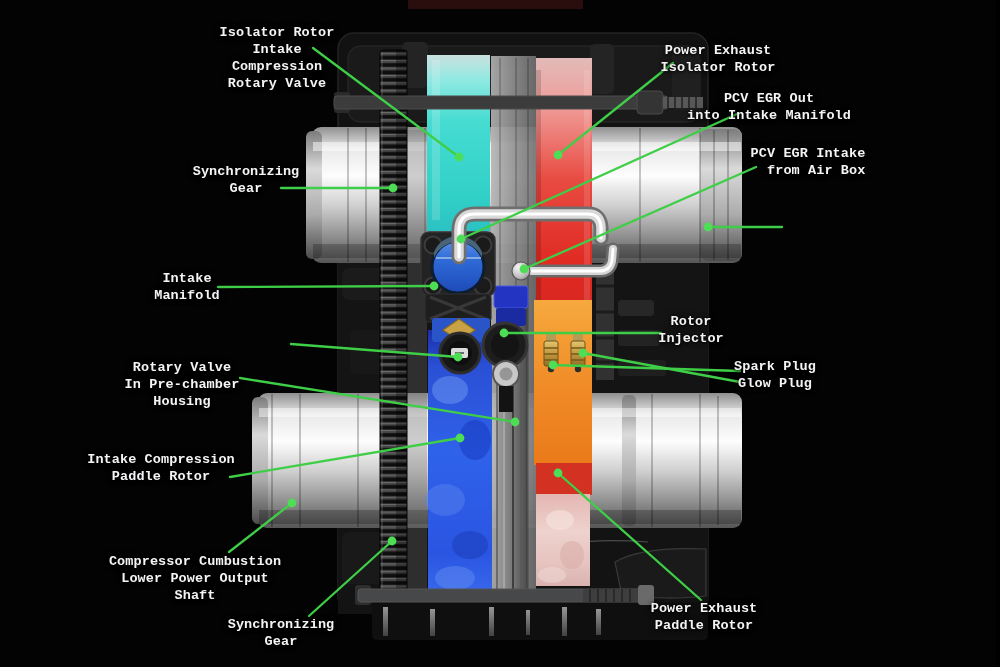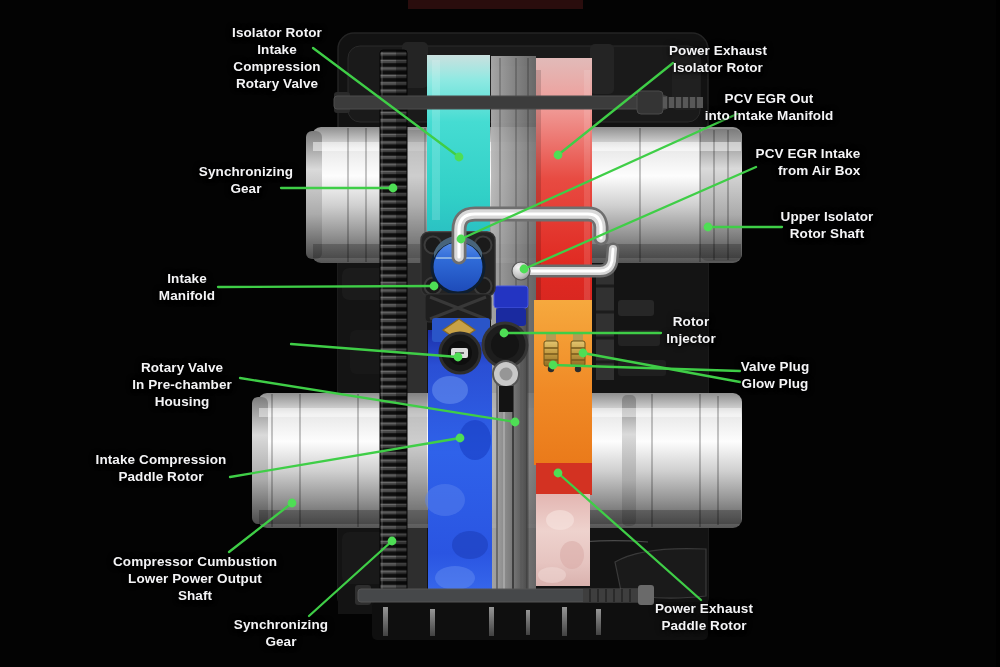--- a/index.html
+++ b/index.html
@@ -1,17 +1,17 @@
 <!DOCTYPE html>
 <html><head>
 <meta charset="utf-8">
 <style>
   html,body{margin:0;padding:0;background:#000;}
   .stage{position:relative;width:996px;height:667px;background:#ec4899;overflow:hidden;
-         font-family:Liberation Sans, sans-serif;}
+         font-family:Liberation Mono, monospace;}
   .stage svg{position:absolute;left:0;top:0;}
   .label{position:absolute;transform:translateX(-50%);text-align:center;color:#f4f4f6;
          font-weight:700;font-size:13.5px;line-height:17px;white-space:pre-line;
          letter-spacing:.1px;text-shadow:0 1px 3px rgba(0,0,0,.95), 0 0 6px rgba(0,0,0,.6);}
   #lb-0{left:277px;top:24px;}
   #lb-1{left:246px;top:163px;}
   #lb-2{left:718px;top:42px;}
   #lb-3{left:769px;top:90px;}
   #lb-4{left:808px;top:145px;text-align:right;}
   #lb-5{left:827px;top:208px;}
@@ -377,32 +377,30 @@
 Compression
 Rotary Valve</div>
 <div class="label" id="lb-1">Synchronizing
 Gear</div>
 <div class="label" id="lb-2">Power Exhaust
 Isolator Rotor</div>
 <div class="label" id="lb-3">PCV EGR Out
 into Intake Manifold</div>
 <div class="label" id="lb-4">PCV EGR Intake
 from Air Box</div>
-<div class="label" id="lb-5">Upper Isolator
-Rotor Shaft</div>
 <div class="label" id="lb-6">Intake
 Manifold</div>
 <div class="label" id="lb-8">Rotary Valve
 In Pre-chamber
 Housing</div>
 <div class="label" id="lb-9">Intake Compression
 Paddle Rotor</div>
 <div class="label" id="lb-10">Rotor
 Injector</div>
-<div class="label" id="lb-11">Valve Plug
+<div class="label" id="lb-11">Spark Plug
 Glow Plug</div>
 <div class="label" id="lb-12">Compressor Cumbustion
 Lower Power Output
 Shaft</div>
 <div class="label" id="lb-13">Synchronizing
 Gear</div>
 <div class="label" id="lb-14">Power Exhaust
 Paddle Rotor</div>
 </div>
 

